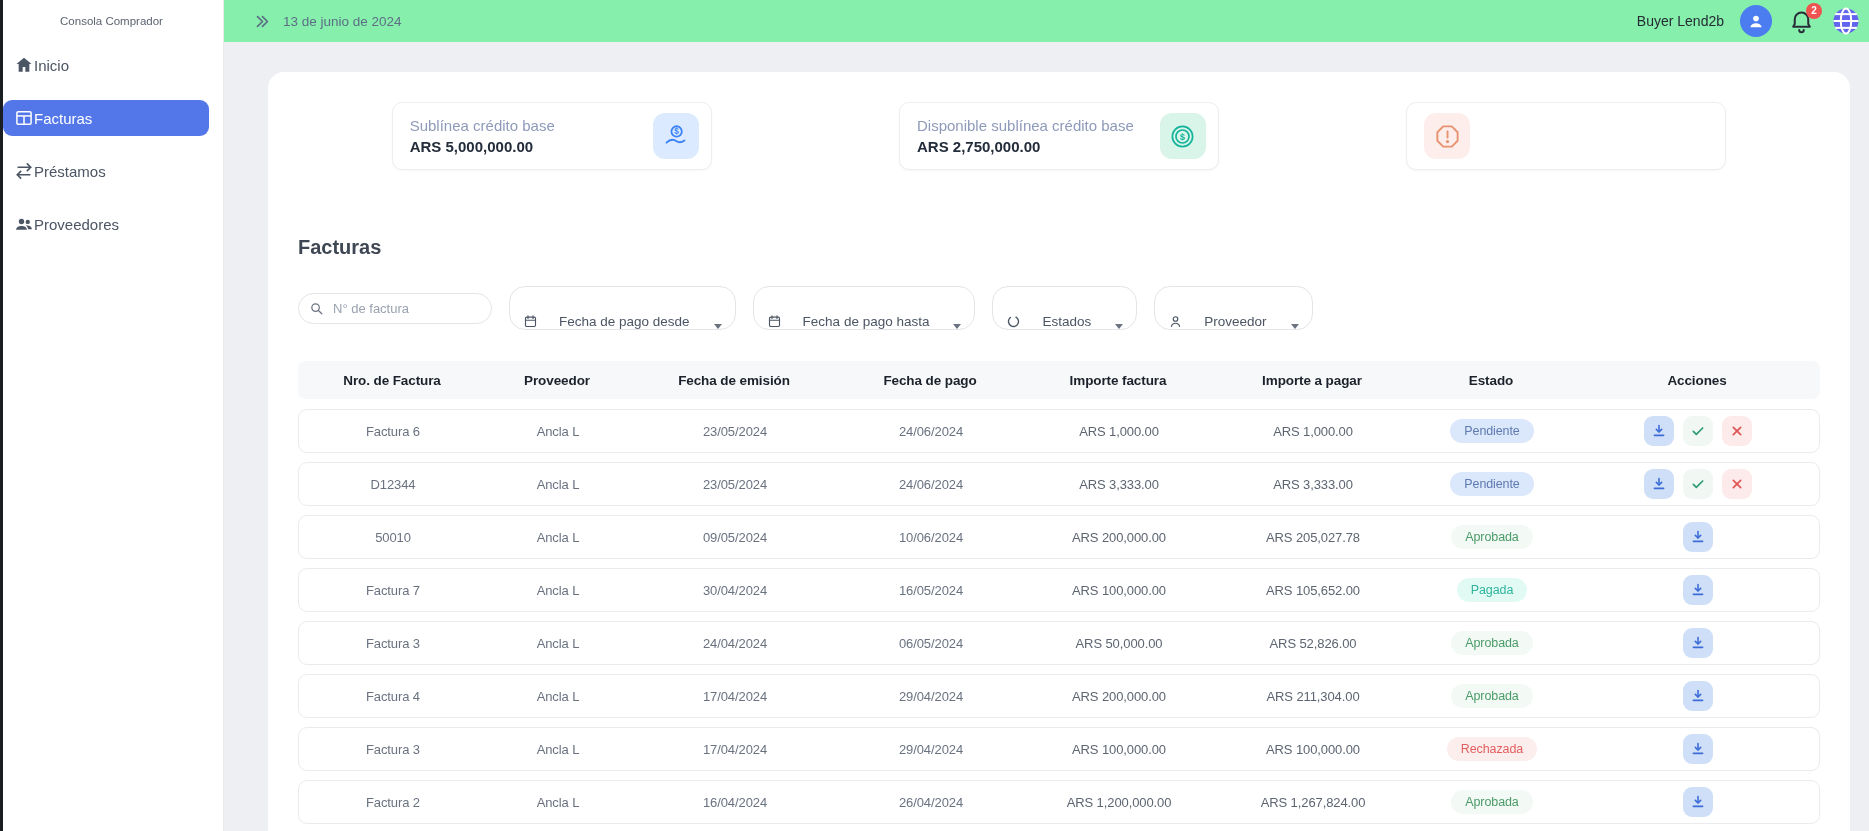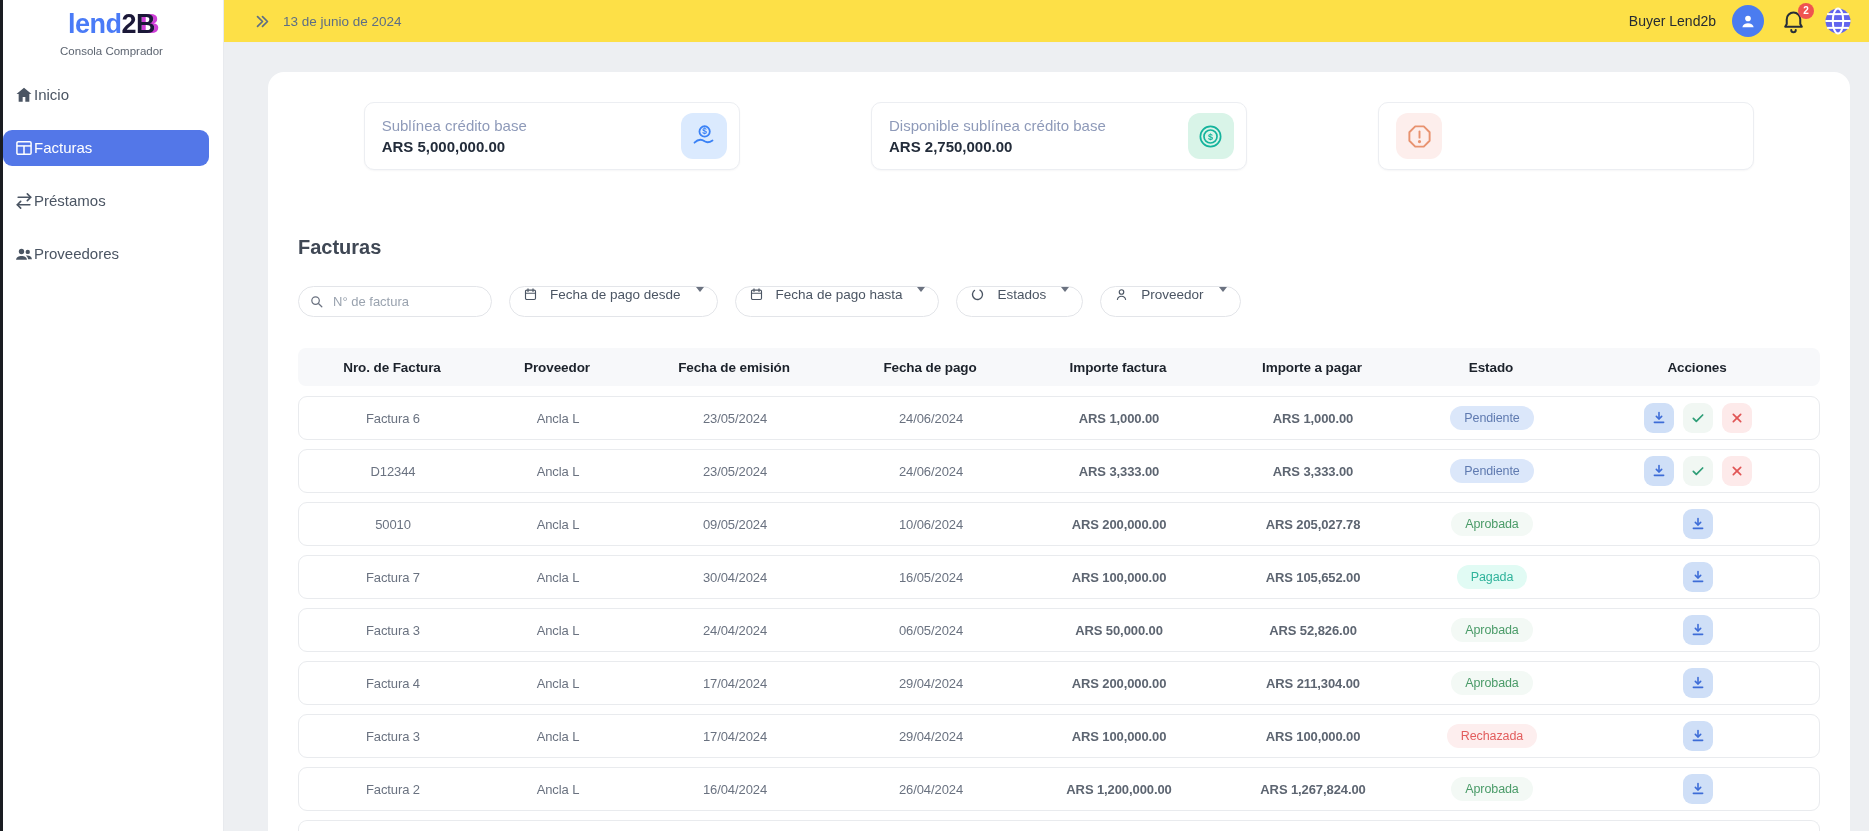--- a/index.html
+++ b/index.html
@@ -19,86 +19,83 @@
   .logo .bee{color:#1b1838;text-shadow:4px 0 0 #cf3ed8}
   .logo-sub{text-align:center;font-size:11.5px;color:#5c6470;margin-top:5px}
   nav{margin-top:20px;padding:0 14px 0 3px}
   .nav-item{display:flex;align-items:center;height:36px;margin-bottom:17px;
     padding-left:11px;border-radius:9px;color:#4b5563;font-size:15px;cursor:pointer}
   .nav-item svg{width:20px;height:20px;flex:none}
   .nav-item.active{background:#5377e8;color:#fff}
 
   
   .right{flex:1;display:flex;flex-direction:column;min-width:0}
-  .topbar{height:43px;flex:none;background:#fde047;border-bottom:1px solid #eceef1;
-    display:flex;align-items:center;justify-content:space-between;padding:0 16px 0 30px}
+  .topbar{height:43px;flex:none;background:#86efac;border-bottom:1px solid #eceef1;
+    display:flex;align-items:center;justify-content:space-between;padding:0 8px 0 30px}
   .tb-left{display:flex;align-items:center;gap:12px;color:#5d6e85;font-size:13.5px}
   .tb-left svg{width:17px;height:17px}
   .tb-right{display:flex;align-items:center;gap:16px}
   .user-name{font-size:14px;color:#252b33}
   .avatar{width:32px;height:32px;border-radius:50%;background:#4b7cf0;display:flex;align-items:center;justify-content:center;cursor:pointer}
   .avatar svg{width:20px;height:20px}
   .bell-wrap{position:relative;width:27px;height:27px;cursor:pointer}
   .bell-wrap svg{width:27px;height:27px}
   .badge{position:absolute;top:-5px;right:-7px;min-width:16px;height:16px;border-radius:9px;
     background:#ef5350;color:#fff;font-size:10px;font-weight:700;display:flex;align-items:center;justify-content:center;padding:0 3px}
   .globe{width:30px;height:30px;cursor:pointer}
   .globe svg{width:30px;height:30px}
 
   
   .main{flex:1;padding:29px 19px 0 44px;min-height:0}
   .content-card{background:#fff;border-radius:16px;padding:30px;height:920px}
 
   .stats{display:grid;grid-template-columns:1fr 1fr 1fr;justify-items:center;margin-bottom:66px}
-  .stat{width:376px;height:68px;border:1px solid #eceef2;border-radius:10px;background:#fff;
+  .stat{width:320px;height:68px;border:1px solid #eceef2;border-radius:10px;background:#fff;
     display:flex;align-items:center;padding:0 12px 0 17px;box-shadow:0 1px 2px rgba(16,24,40,.04)}
   .stat-text{flex:1;min-width:0}
   .stat-title{font-size:15px;color:#8e9ab9;margin-bottom:4px;white-space:nowrap}
   .stat-value{font-size:15px;font-weight:700;color:#232c3a}
   .stat-icon{width:46px;height:46px;border-radius:12px;flex:none;display:flex;align-items:center;justify-content:center}
   .stat-icon svg{width:27px;height:27px}
 
   .section-title{font-size:20px;font-weight:600;color:#3f4754;margin:0 0 27px 0}
 
   .filters{display:flex;gap:17px;margin-bottom:31px;align-items:center}
   .search{width:194px;height:31px;border:1px solid #e3e5e9;border-radius:16px;display:flex;align-items:center;padding:0 10px;gap:7px;background:#fff}
   .search svg{width:15px;height:15px;flex:none}
   .search input{border:none;outline:none;font-size:13px;color:#c2410c;width:100%;font-family:inherit;background:transparent}
   .search input::placeholder{color:#9aa3af}
-  .chip{height:31px;border:1px solid #e3e5e9;border-radius:16px;background:#fff;cursor:pointer;
-    display:flex;align-items:flex-start;gap:12px;padding:0 13px;font-size:13.5px;color:#4b5563;font-family:inherit}
+  .chip{height:44px;border:1px solid #e3e5e9;border-radius:16px;background:#fff;cursor:pointer;
+    display:flex;align-items:flex-end;gap:21px;padding:0 13px;font-size:13.5px;color:#4b5563;font-family:inherit}
   .chip svg{width:15px;height:15px;flex:none}
   .caret{width:0;height:0;border-left:4px solid transparent;border-right:4px solid transparent;border-top:5px solid #6b7280;margin-left:3px}
 
   .tgrid{display:grid;grid-template-columns:188px 142px 212px 180px 196px 192px 166px 246px;align-items:center}
   .thead{background:#f7f8fa;border-radius:8px;height:38px;margin-bottom:10px}
   .th{text-align:center;font-size:13.5px;font-weight:700;color:#1c222b;letter-spacing:-.1px}
   .trow{height:44px;border:1px solid #e9ebee;border-radius:9px;margin-bottom:9px;background:#fff}
   .td{text-align:center;font-size:13px;color:#6a7280;letter-spacing:-.1px;overflow:hidden;text-overflow:ellipsis;white-space:nowrap}
-  .td.amount{font-weight:700;color:#5d6571}
+  .td.amount{font-weight:400;color:#5d6571}
   .pill{display:inline-block;padding:5px 14px;border-radius:14px;font-size:12.5px;font-weight:500}
   .td-actions{display:flex;justify-content:center;gap:9px;align-items:center}
   .act{width:30px;height:30px;border-radius:9px;border:none;padding:0;display:flex;align-items:center;justify-content:center;cursor:pointer}
   .act svg{width:16px;height:16px}
   .act.dl{background:#cfdff7}
   .act.ok{background:#f1f7f3}
   .act.rej{background:#fdeaea}
   .partial{height:14px;border:1px solid #e9ebee;border-bottom:none;border-radius:9px 9px 0 0;background:#fff}
 </style>
 </head>
 <body>
 
 <div class="screen">
   <div class="edge"></div>
 
   <aside class="sidebar">
     <div>
-      <div class="logo">
-        <span class="lend">lend</span><span class="two">2</span><span class="bee">B</span>
-      </div>
       <div class="logo-sub">Consola Comprador</div>
     </div>
     <nav>
       <div class="nav-item">
         <svg viewBox="0 0 24 24" fill="#4b5563">
             <path d="M12 3.2l9 7.6h-2.6V20h-4.8v-5.6H10.4V20H5.6v-9.2H3z"></path>
           </svg>
         <span>Inicio</span>
       </div>
       <div class="nav-item active">

